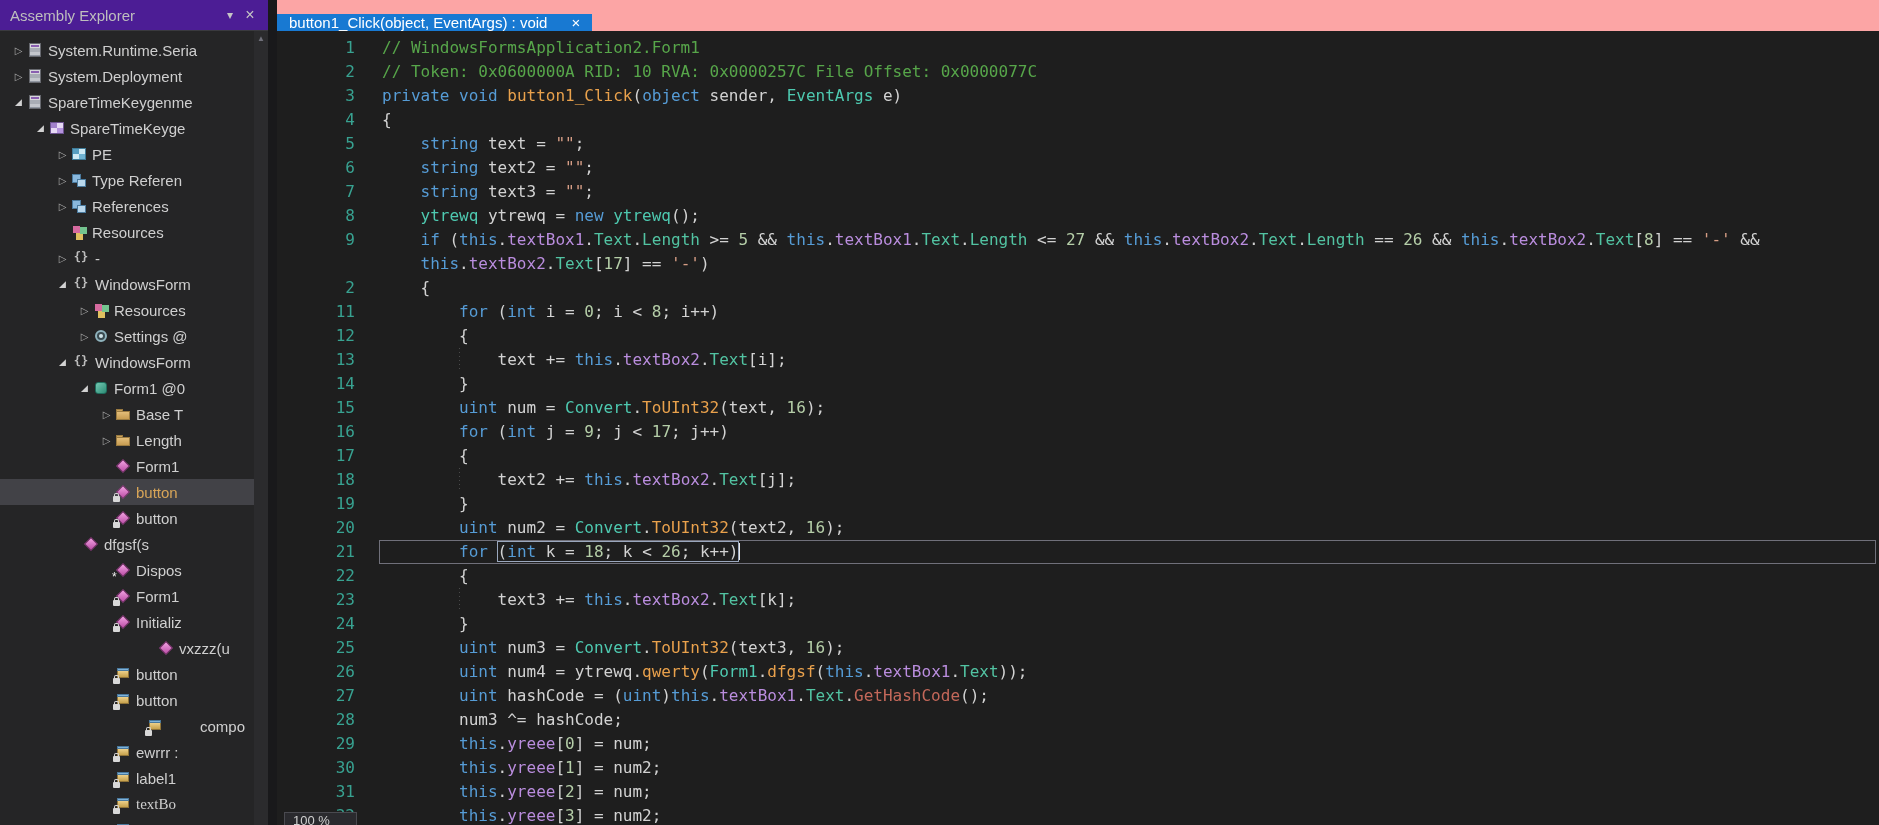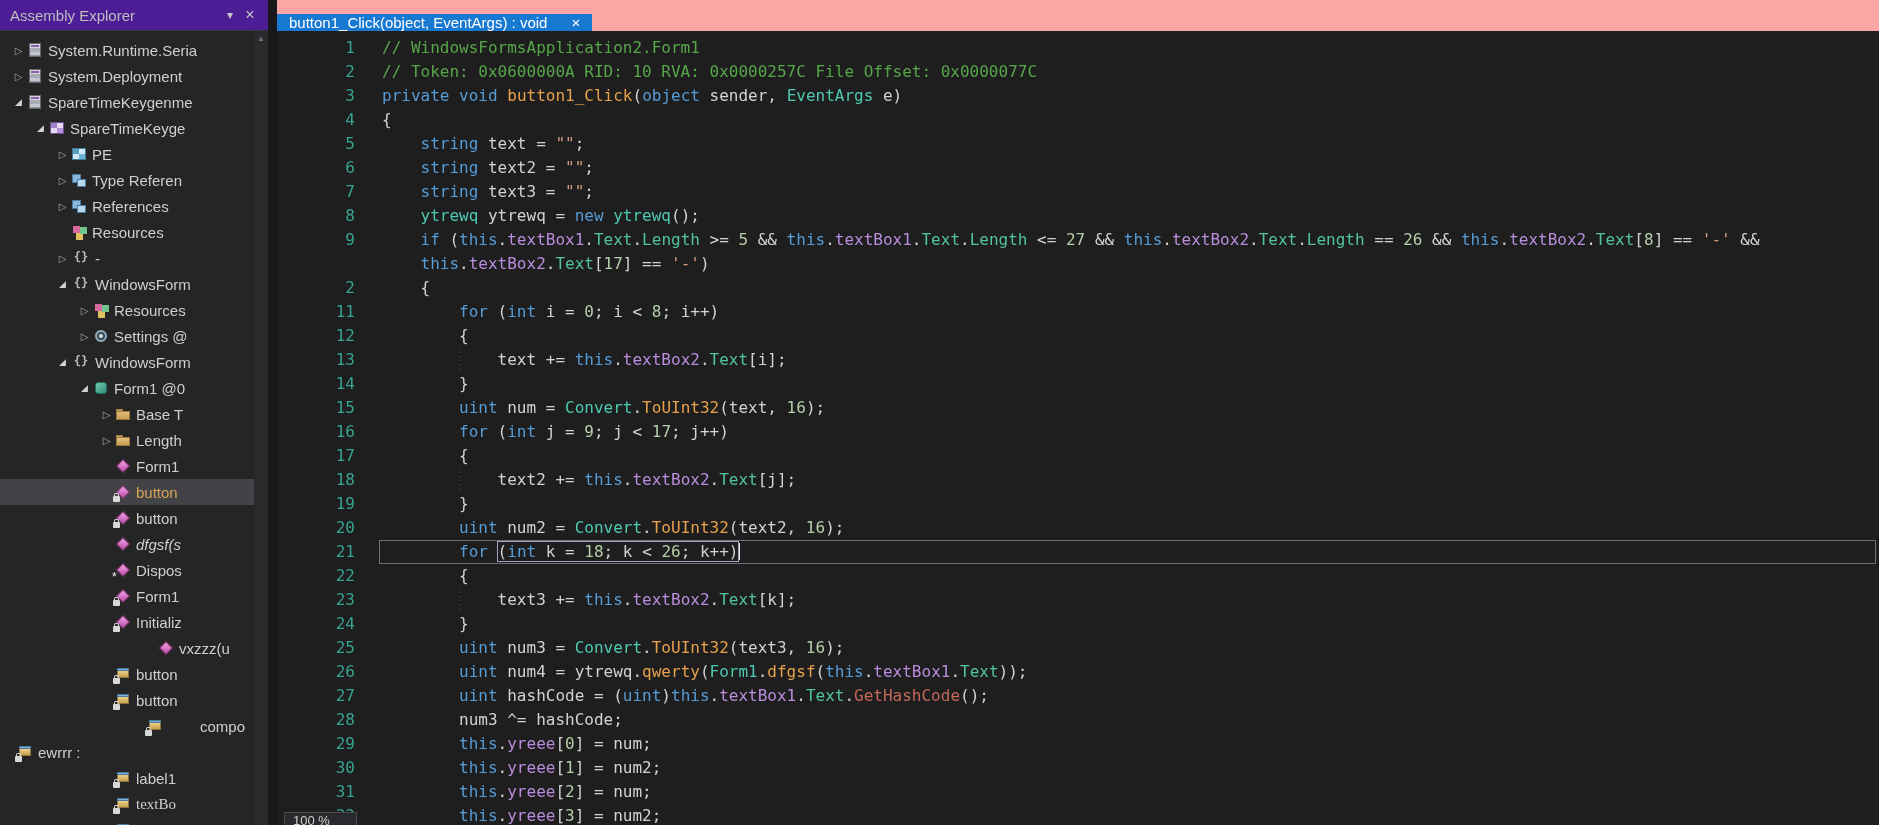--- a/index.html
+++ b/index.html
@@ -193,21 +193,21 @@
           </span>
           <span class="tlabel">button</span>
         </div>
         <div class="trow" style="padding-left: 98px;">
           <span class="expander"></span>
           <span class="ic ic-method">
             <span class="lockov"></span>
           </span>
           <span class="tlabel">button</span>
         </div>
-        <div class="trow" style="padding-left: 98px; font-style: italic;">
+        <div class="trow" style="padding-left: 66px;">
           <span class="expander"></span>
           <span class="ic ic-method"></span>
           <span class="tlabel">dfgsf(s</span>
         </div>
         <div class="trow" style="padding-left: 98px;">
           <span class="expander"></span>
           <span class="ic ic-method">
             <span class="starov">*</span>
           </span>
           <span class="tlabel">Dispos</span>
@@ -245,21 +245,21 @@
           </span>
           <span class="tlabel">button</span>
         </div>
         <div class="trow" style="padding-left: 98px; gap: 32px;">
           <span class="expander"></span>
           <span class="ic ic-field">
             <span class="lockov"></span>
           </span>
           <span class="tlabel">compo</span>
         </div>
-        <div class="trow" style="">
+        <div class="trow" style="padding-left: 98px;">
           <span class="expander"></span>
           <span class="ic ic-field">
             <span class="lockov"></span>
           </span>
           <span class="tlabel">ewrrr :</span>
         </div>
         <div class="trow" style="padding-left: 98px;">
           <span class="expander"></span>
           <span class="ic ic-field">
             <span class="lockov"></span>

